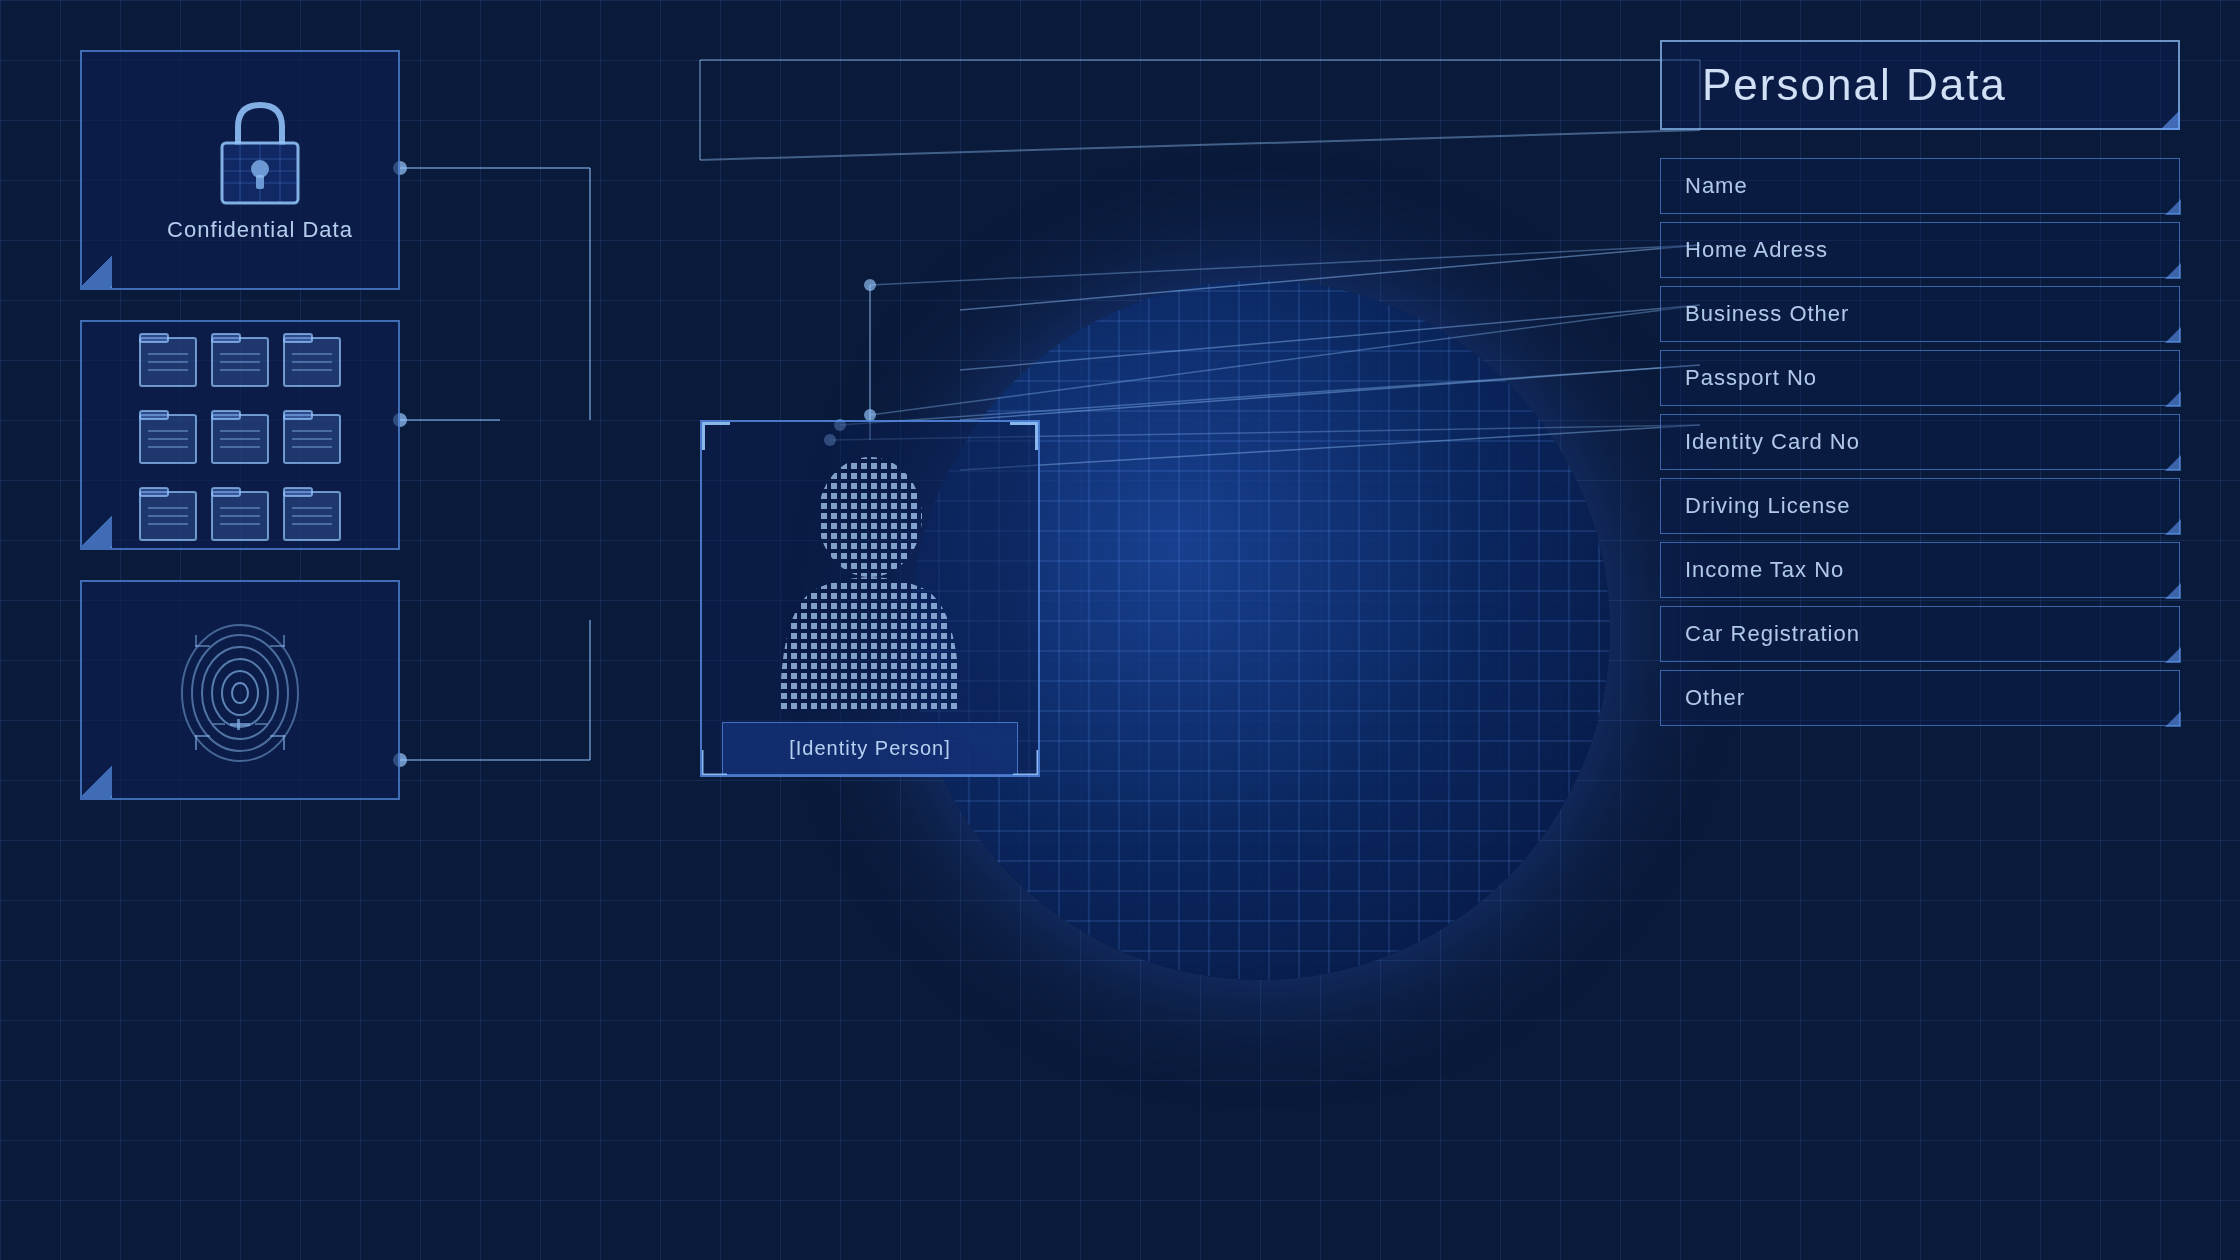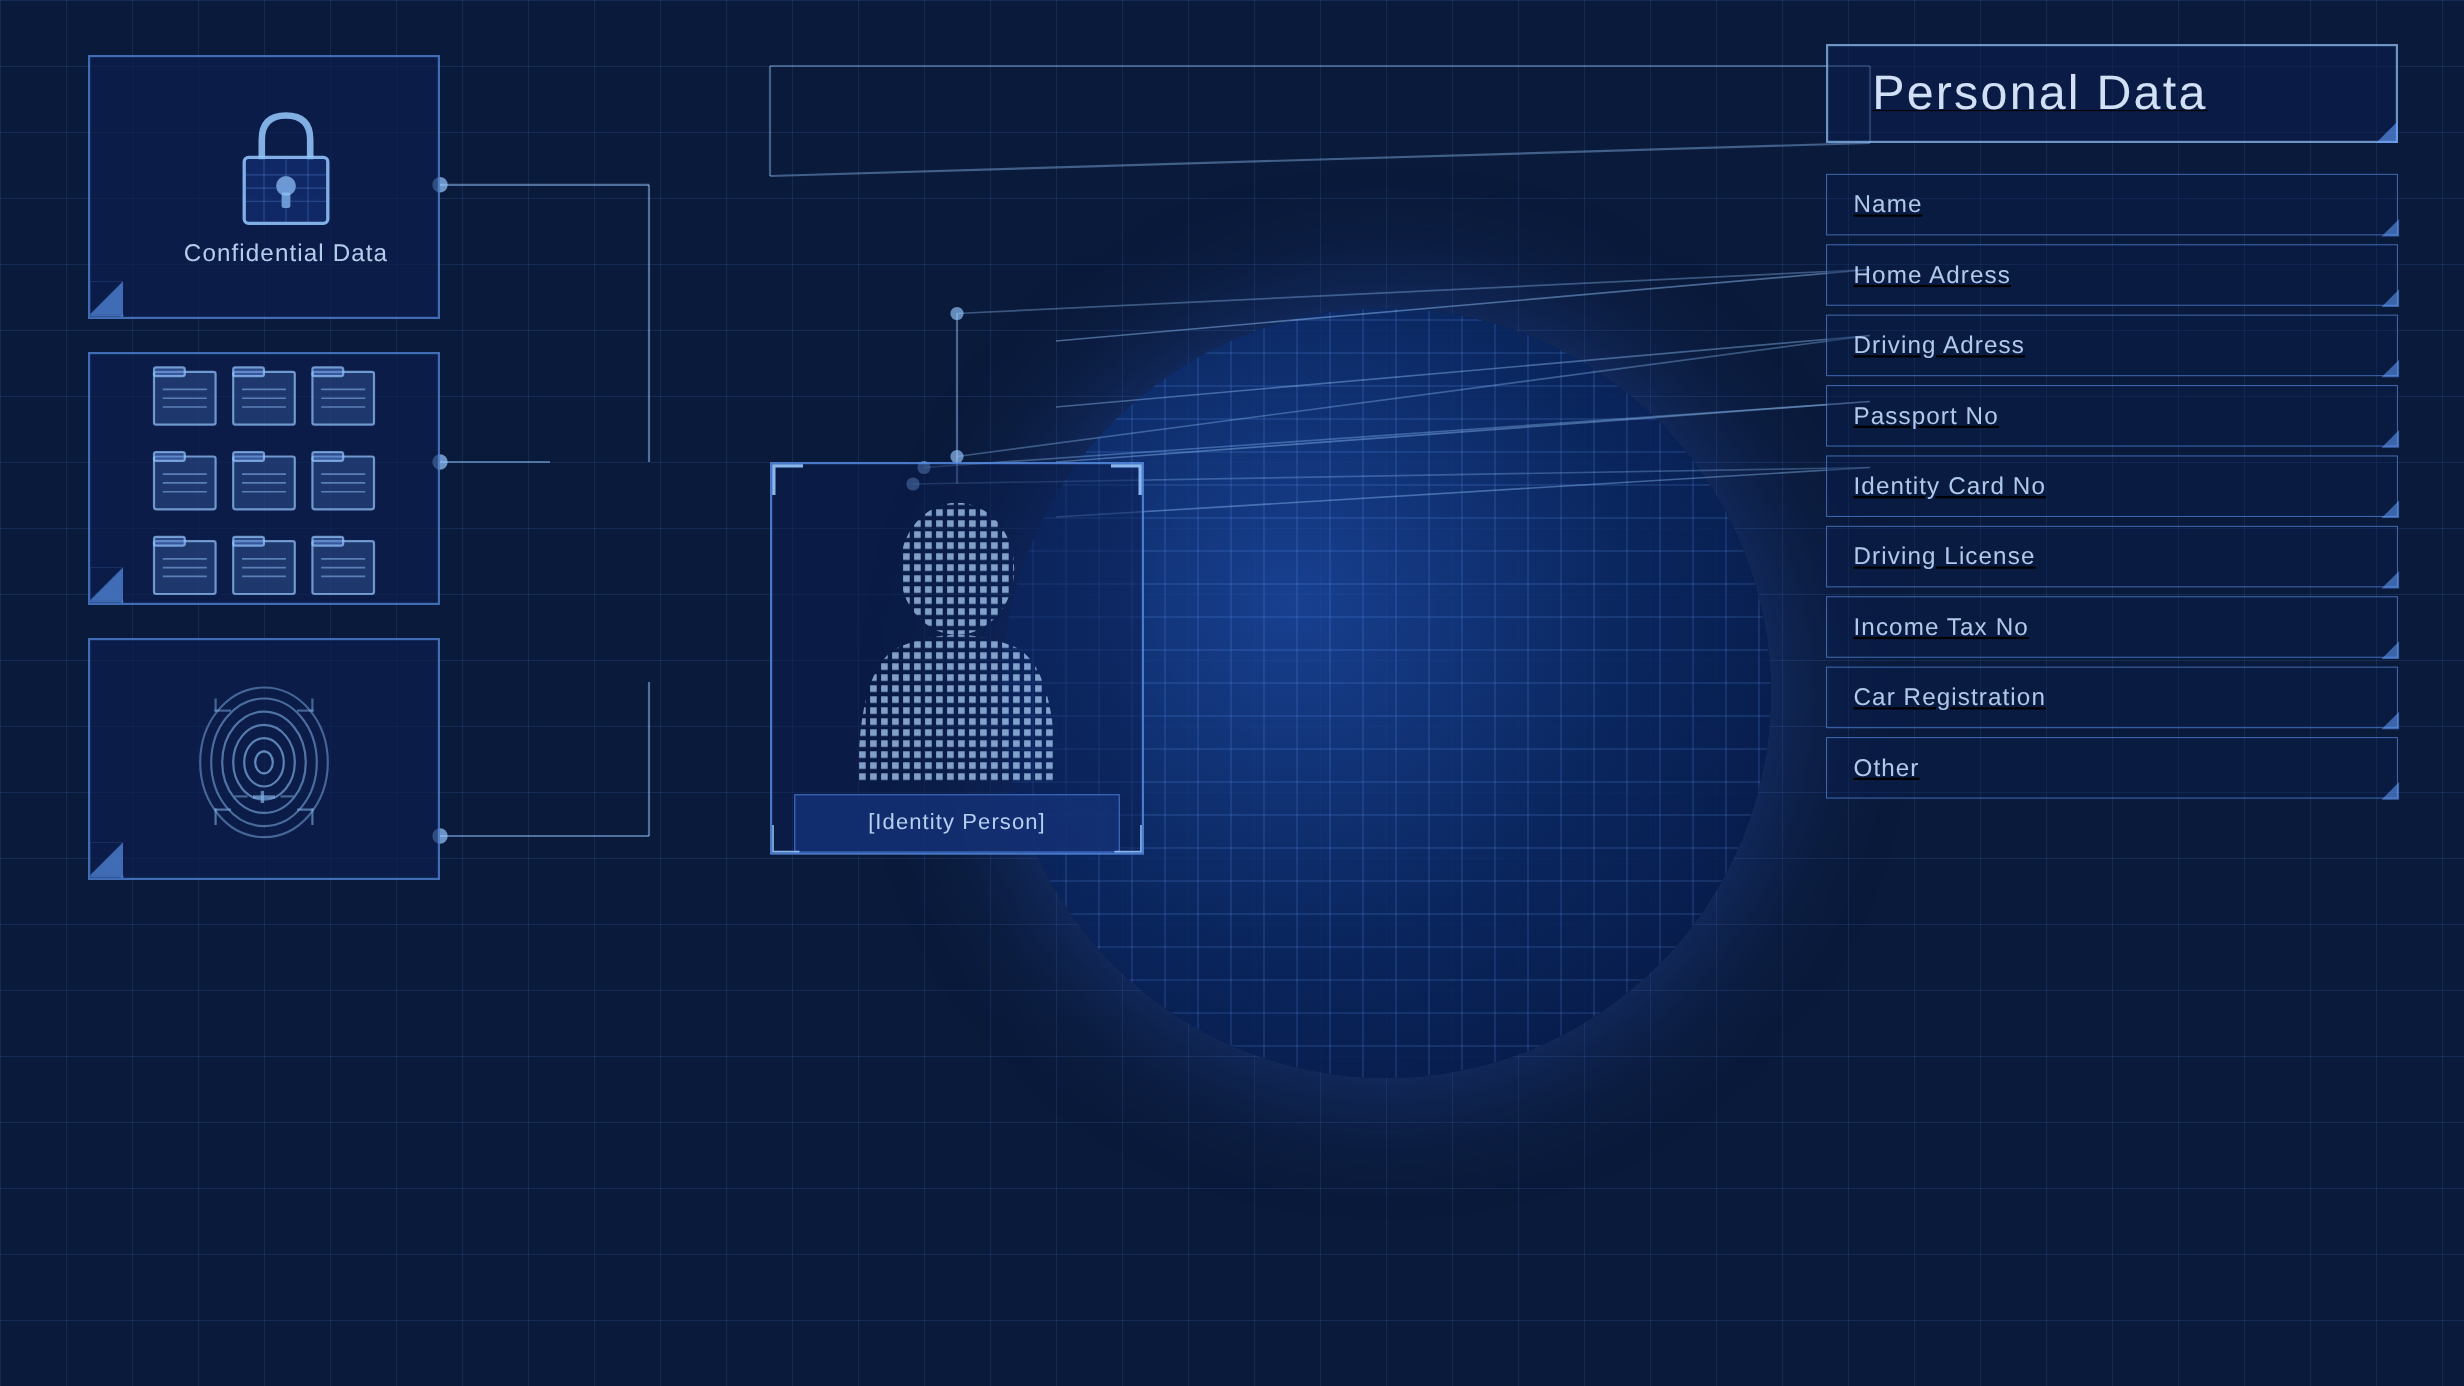--- a/index.html
+++ b/index.html
@@ -185,21 +185,20 @@
 
     
     .right-panel {
       position: absolute;
       right: 60px;
       top: 40px;
       display: flex;
       flex-direction: column;
       gap: 0;
       width: 520px;
-      text-decoration: underline;
     }
 
     
     .personal-data-box {
       background: rgba(10,30,80,0.5);
       border: 2px solid rgba(150,200,255,0.7);
       padding: 18px 40px;
       margin-bottom: 28px;
       position: relative;
     }
@@ -451,21 +450,21 @@
 
 <div class="right-panel">
 
   <div class="personal-data-box">
     <span class="personal-data-title">Personal Data</span>
   </div>
 
   <div class="data-fields" id="data-fields-container">
   <div class="data-field">Name</div>
       <div class="data-field">Home Adress</div>
-      <div class="data-field">Driving Adress</div>
+      <div class="data-field">Business Other</div>
       <div class="data-field">Passport No</div>
       <div class="data-field">Identity Card No</div>
       <div class="data-field">Driving License</div>
       <div class="data-field">Income Tax No</div>
       <div class="data-field">Car Registration</div>
       <div class="data-field">Other</div>
     </div>
 
 </div>
 

